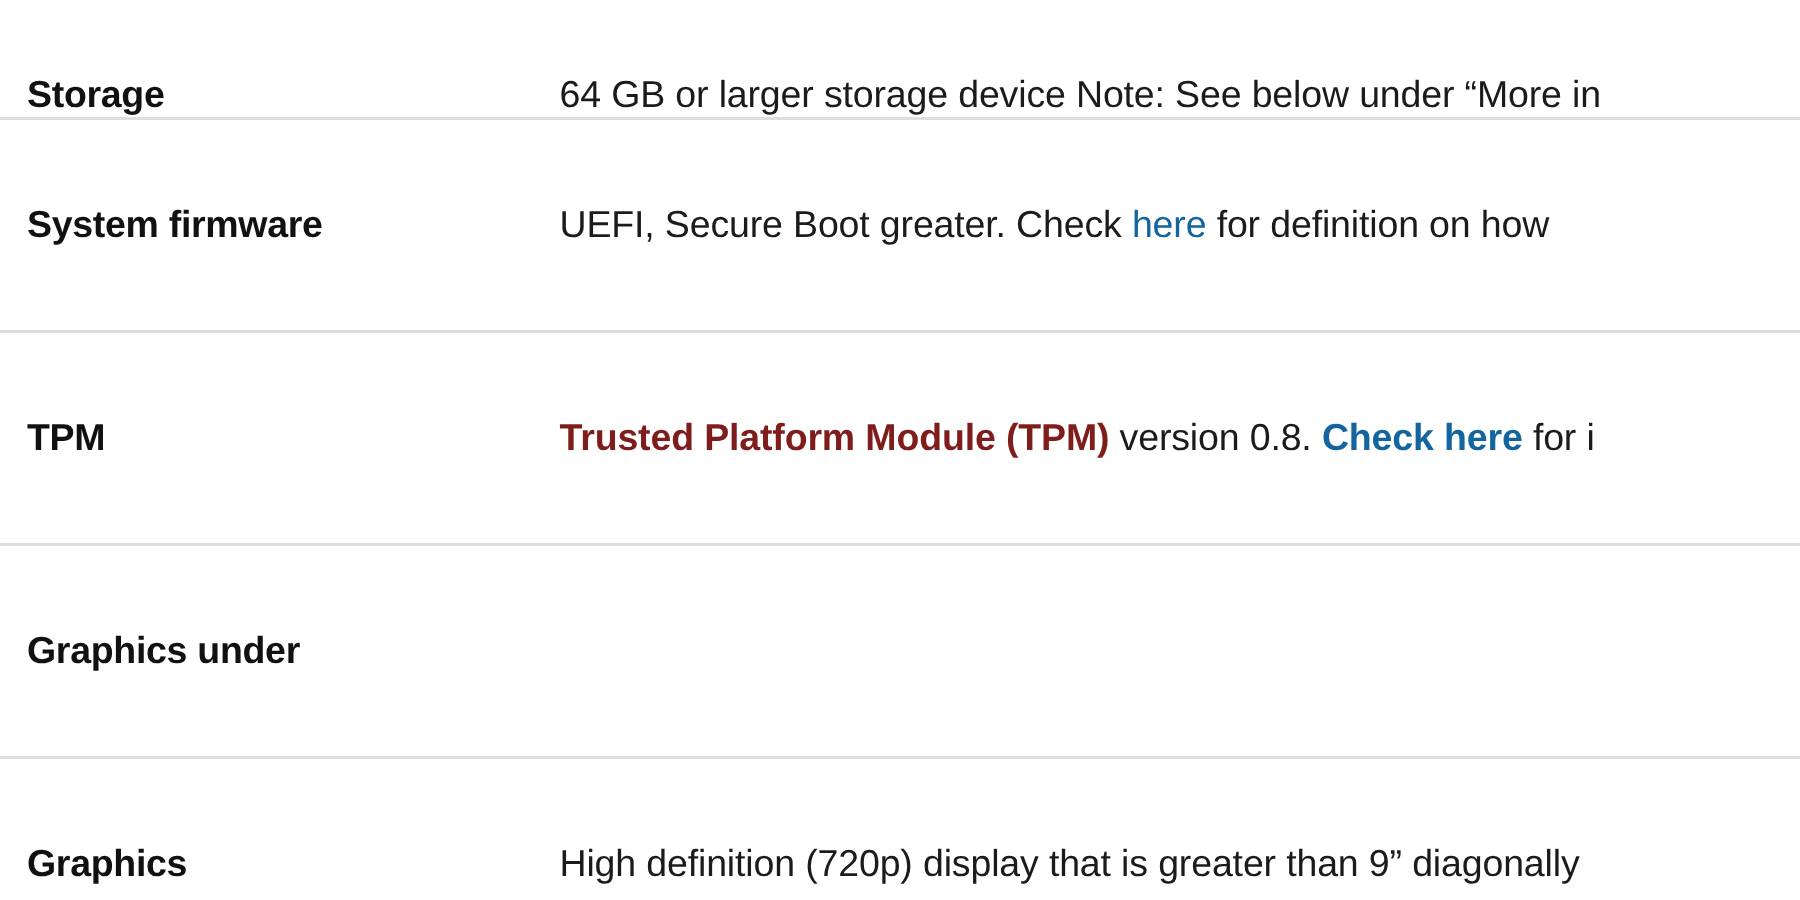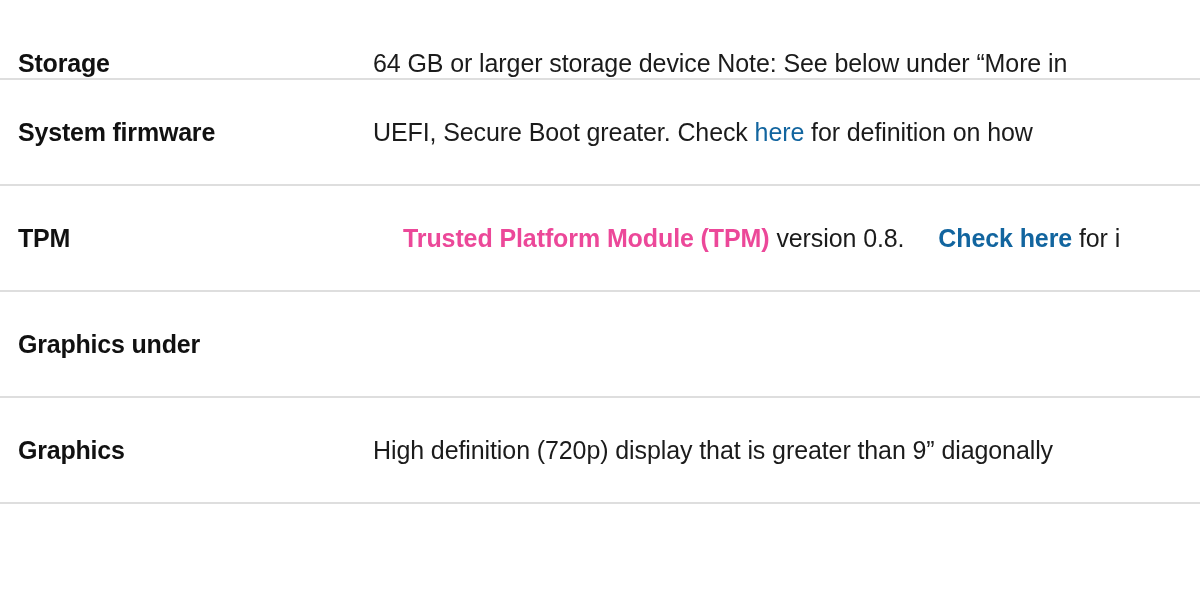--- a/index.html
+++ b/index.html
@@ -37,21 +37,21 @@
   .spec-row.row-clipped {
     height: 80px;
     align-items: flex-end;
   }
   .spec-row.row-clipped .spec-label,
   .spec-row.row-clipped .spec-value {
     margin-top: -13px;
   }
 
   .spec-row.row-standard {
-    height: 106px;
+    height: 142px;
   }
 
   .spec-label {
     width: 373px;
     flex: 0 0 373px;
     box-sizing: border-box;
     padding-left: 18px;
     font-size: 25px;
     font-weight: bold;
     color: #111111;
@@ -89,21 +89,21 @@
     <div class="spec-row row-clipped">
       <div class="spec-label">Storage</div>
       <div class="spec-value"><span class="txt">64 GB or larger storage device Note: See below under “More in</span></div>
     </div>
     <div class="spec-row row-standard">
       <div class="spec-label">System firmware</div>
       <div class="spec-value"><span class="txt">UEFI, Secure Boot greater. Check </span><span class="link" style="color: rgb(18, 101, 159);">here</span><span class="txt"> for definition on how</span></div>
     </div>
     <div class="spec-row row-standard">
       <div class="spec-label">TPM</div>
-      <div class="spec-value"><span class="link link-bold" style="color: #ec4899; margin-left: 30px;">Trusted Platform Module (TPM)</span><span class="txt"> version 0.8. </span><span class="link link-bold" style="color: rgb(18, 101, 159); margin-left: 27px;">Check here</span><span class="txt"> for i</span></div>
+      <div class="spec-value"><span class="link link-bold" style="color: #7f1d1d;">Trusted Platform Module (TPM)</span><span class="txt"> version 0.8. </span><span class="link link-bold" style="color: rgb(18, 101, 159);">Check here</span><span class="txt"> for i</span></div>
     </div>
     <div class="spec-row row-standard">
       <div class="spec-label">Graphics under</div>
     </div>
     <div class="spec-row row-standard">
       <div class="spec-label">Graphics</div>
       <div class="spec-value"><span class="txt">High definition (720p) display that is greater than 9” diagonally</span></div>
     </div>
   </div>
 

